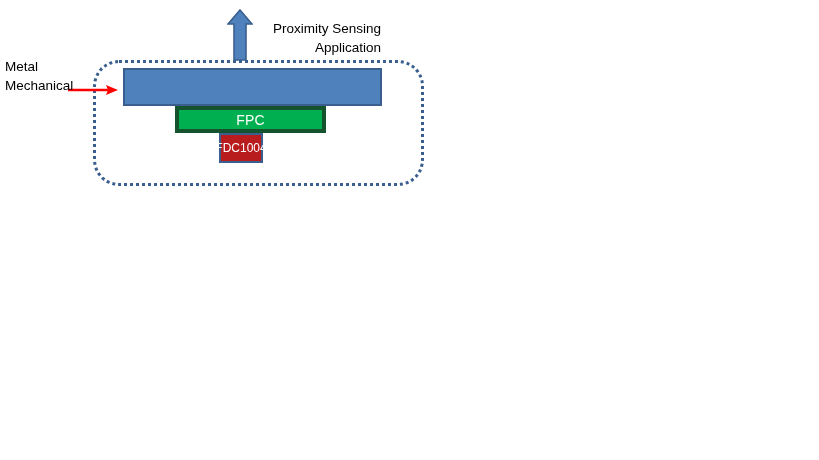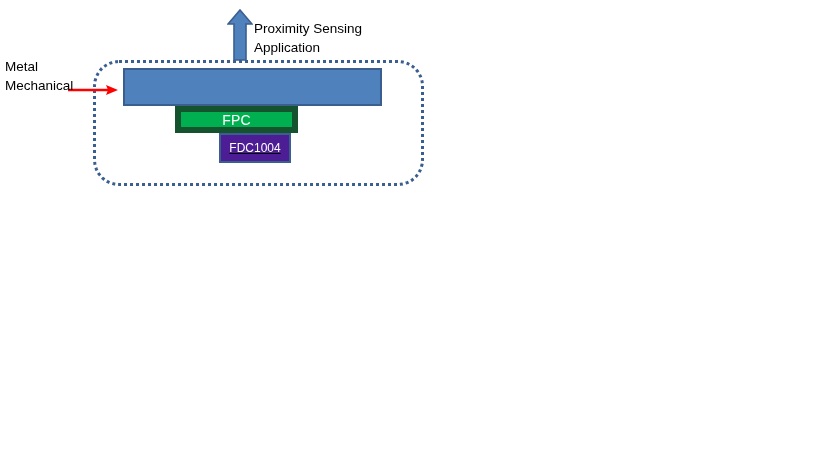--- a/index.html
+++ b/index.html
@@ -45,40 +45,39 @@
     top: 68px;
     width: 259px;
     height: 38px;
     background: #4F81BD;
     border: 2px solid #3A5F8F;
   }
 
   .fpc-layer {
     left: 175px;
     top: 106px;
-    width: 123px;
+    width: 151px;
     height: 27px;
     background: #00B050;
-    border: 6px solid #14532d;
+    border: 4px solid #14532d;
   }
   .fpc-label {
     color: #ffffff;
     font-size: 14px;
     line-height: 1;
     letter-spacing: 0.2px;
   }
 
   .chip {
     left: 219px;
     top: 133px;
-    width: 72px;
+    width: 44px;
     height: 30px;
-    background: #4c1d95;
+    background: #b91c1c;
     border: 2px solid #3A5F8F;
-    text-decoration: underline;
   }
   .chip-label {
     color: #ffffff;
     font-size: 12px;
     line-height: 1;
   }
 
   
   .up-arrow {
     position: absolute;
@@ -99,22 +98,23 @@
 
   
   .lbl {
     position: absolute;
     color: #000000;
     font-size: 13.5px;
     line-height: 19px;
     white-space: pre-line;
   }
   .lbl-proximity {
-    left: 254px;
+    left: 273px;
     top: 19px;
+    text-align: right;
   }
   .lbl-metal {
     left: 5px;
     top: 57px;
   }
   .lbl-customer {
     left: 105px;
     top: 150px;
   }
 </style>

